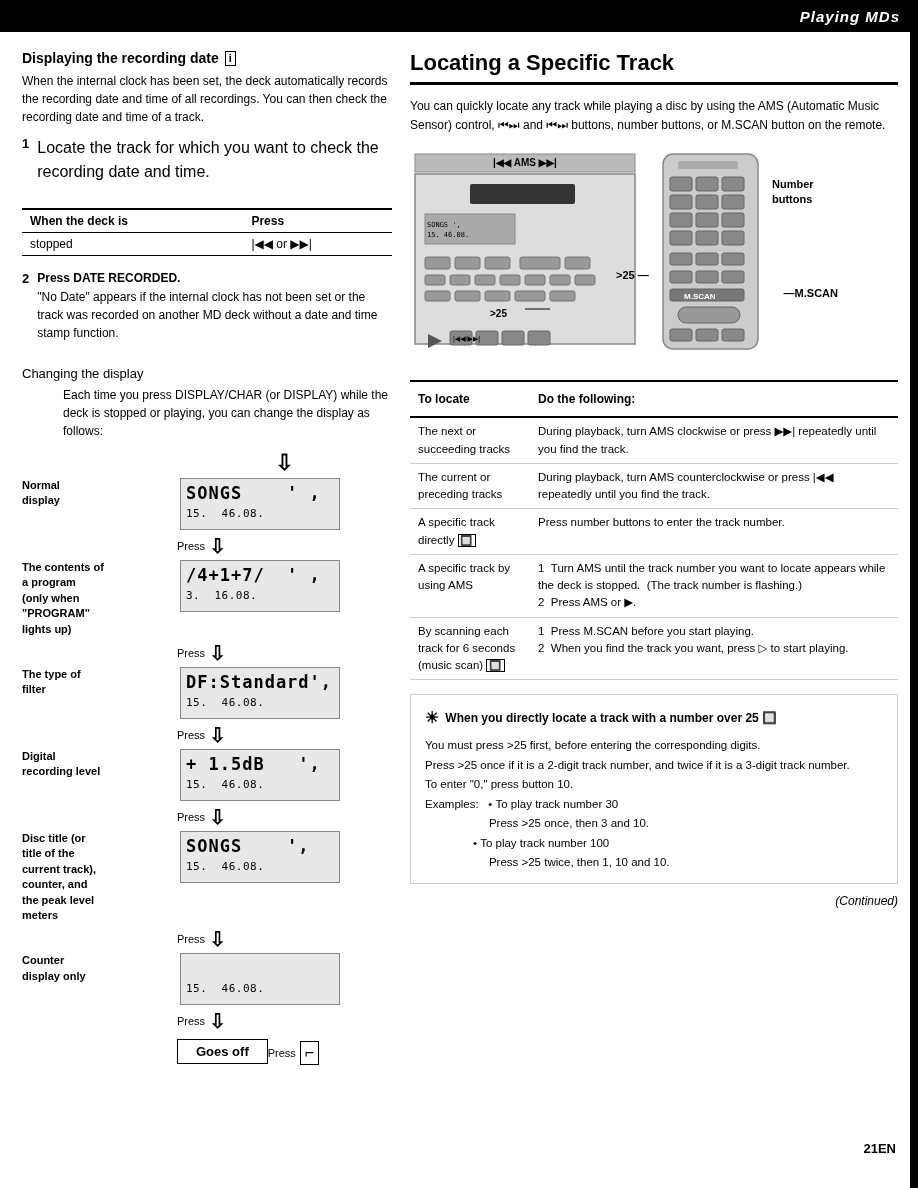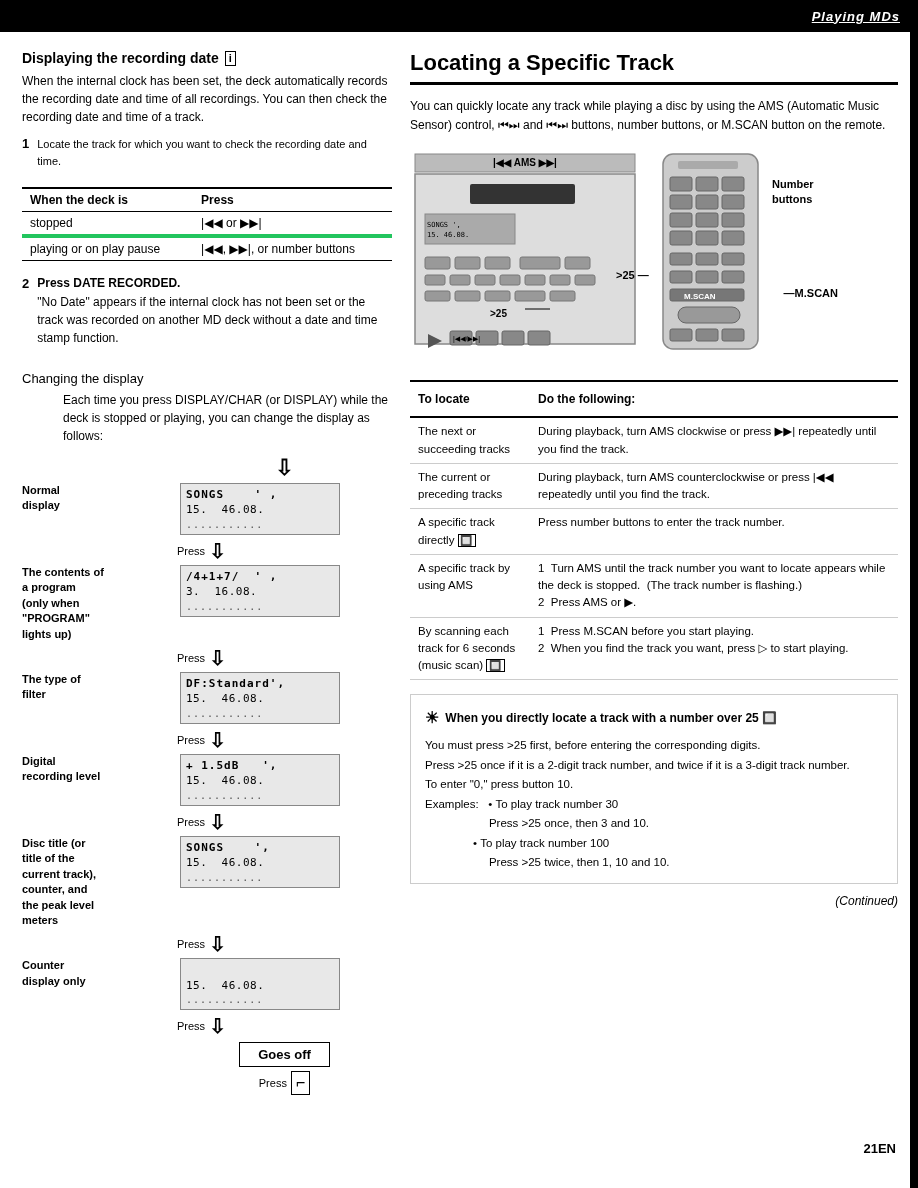--- a/index.html
+++ b/index.html
@@ -19,23 +19,22 @@
       height: 32px;
       display: flex;
       align-items: center;
       justify-content: flex-end;
       padding-right: 18px;
     }
     .header-title {
       color: #fff;
       font-style: italic;
       font-weight: bold;
-      font-size: 13px;
+      font-size: 15px;
       letter-spacing: 1px;
-      text-decoration: underline;
     }
 
     
     .right-border {
       position: absolute;
       top: 0;
       right: 0;
       width: 8px;
       height: 100%;
       background: #000;
@@ -75,41 +74,41 @@
       padding: 1px 3px;
       line-height: 1;
     }
 
     .section-text {
       font-size: 12px;
       line-height: 1.5;
       margin-bottom: 10px;
     }
     .step-text {
-      font-size: 11px;
+      font-size: 16px;
       line-height: 1.5;
-      margin-bottom: 12px;
+      margin-bottom: 18px;
     }
 
     .press-table {
       width: 100%;
       border-collapse: collapse;
       margin-bottom: 15px;
       font-size: 12px;
     }
     .press-table th {
       background: #fff;
       border-top: 2px solid #000;
       border-bottom: 1px solid #000;
       padding: 4px 8px;
       font-weight: bold;
       text-align: left;
     }
     .press-table td {
-      border-bottom: 4px solid #22c55e;
+      border-bottom: 1px solid #22c55e;
       padding: 4px 8px;
     }
     .press-table tr:last-child td {
       border-bottom: 1px solid #000;
     }
 
     
     .step2-block {
       margin-bottom: 14px;
     }
@@ -153,38 +152,38 @@
       height: 52px;
       font-size: 11px;
       padding: 3px 5px;
       font-family: monospace;
       line-height: 1.4;
       flex-shrink: 0;
       position: relative;
       overflow: hidden;
     }
     .lcd-line1 {
-      font-size: 11px;
+      font-size: 17px;
       font-weight: bold;
       letter-spacing: 1px;
     }
     .lcd-line2 {
       font-size: 11px;
       letter-spacing: 0.5px;
     }
     .lcd-dots {
       font-size: 10px;
       letter-spacing: 1px;
       color: #555;
     }
 
     
     .goes-off-section {
       display: flex;
-      flex-direction: column;
+      flex-direction: row;
       align-items: center;
       margin-left: 155px;
       margin-top: 0;
     }
     .goes-off-box {
       border: 1.5px solid #000;
       padding: 4px 18px;
       font-size: 13px;
       font-weight: bold;
       background: #fff;
@@ -325,24 +324,20 @@
       <thead>
         <tr>
           <th>When the deck is</th>
           <th>Press</th>
         </tr>
       </thead>
       <tbody>
         <tr>
           <td>stopped</td>
           <td>|◀◀ or ▶▶|</td>
-        </tr>
-        <tr>
-          <td>playing or on play pause</td>
-          <td>|◀◀, ▶▶|, or number buttons</td>
         </tr>
       </tbody>
     </table>
 
     <div class="step2-block">
       <div style="display:flex;gap:8px;align-items:flex-start;">
         <span class="step-num">2</span>
         <div>
           <div style="font-size:12px;font-weight:bold;margin-bottom:3px;">Press DATE RECORDED.</div>
           <div class="section-text">"No Date" appears if the internal clock has not been set or the track was recorded on another MD deck without a date and time stamp function.</div>

